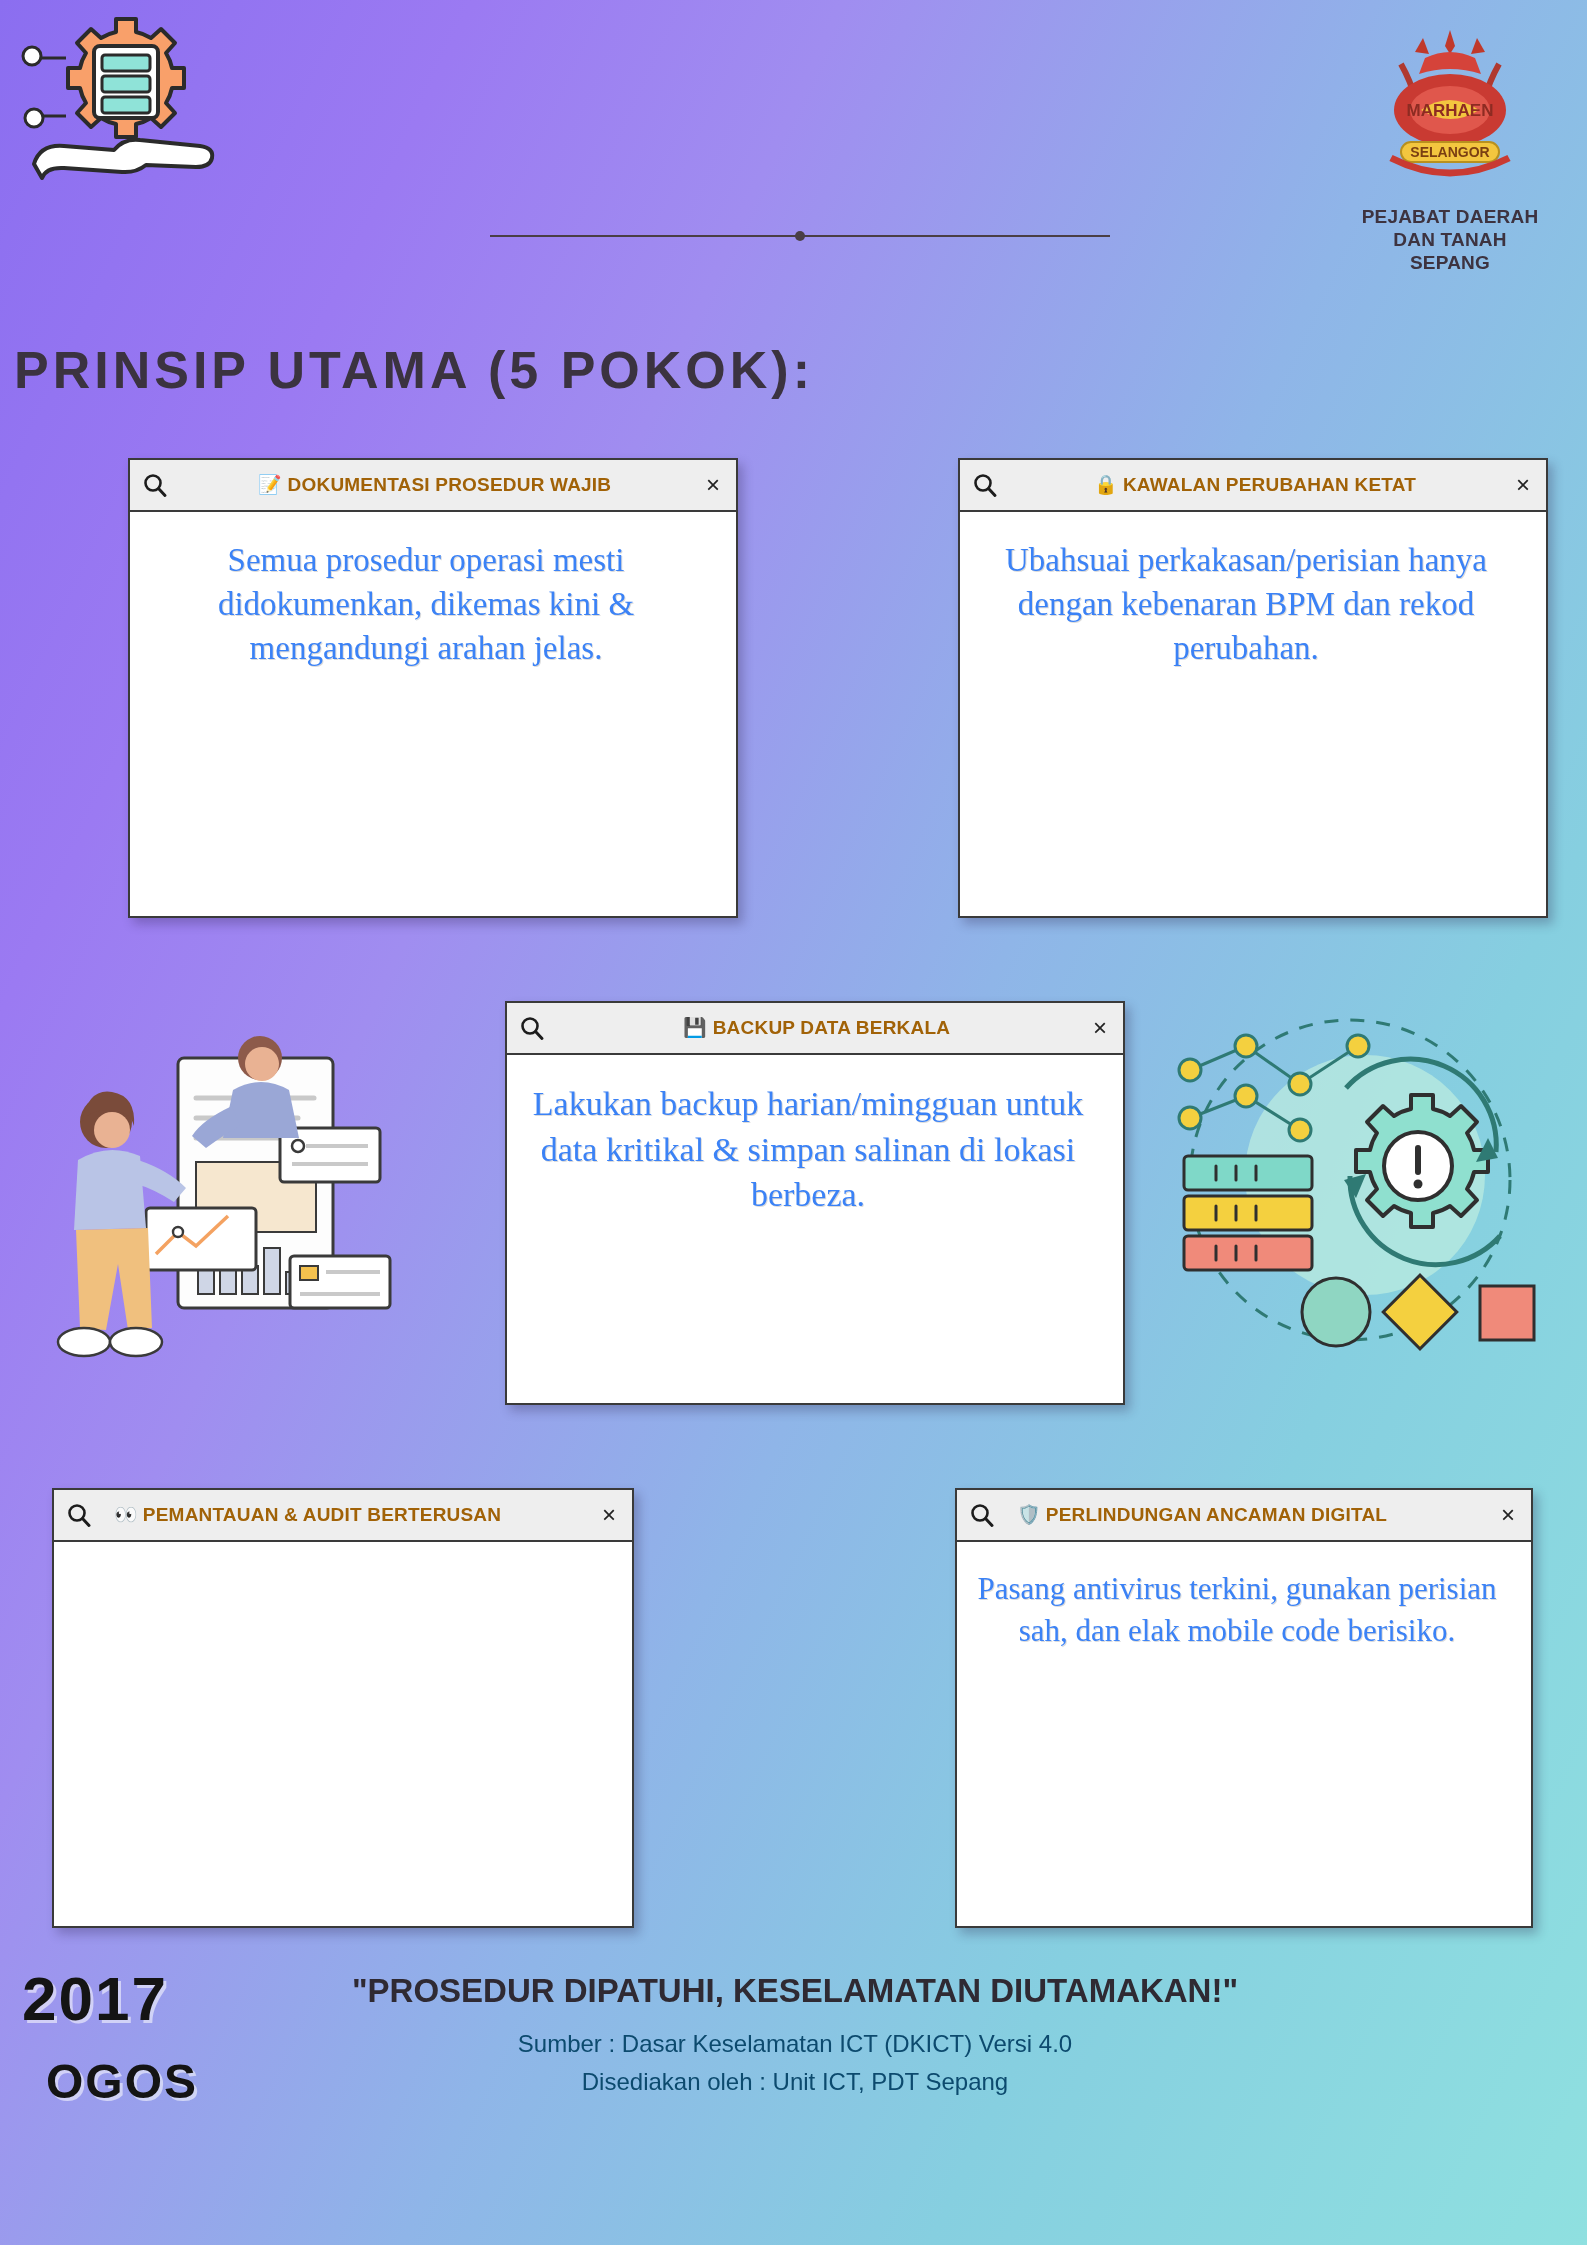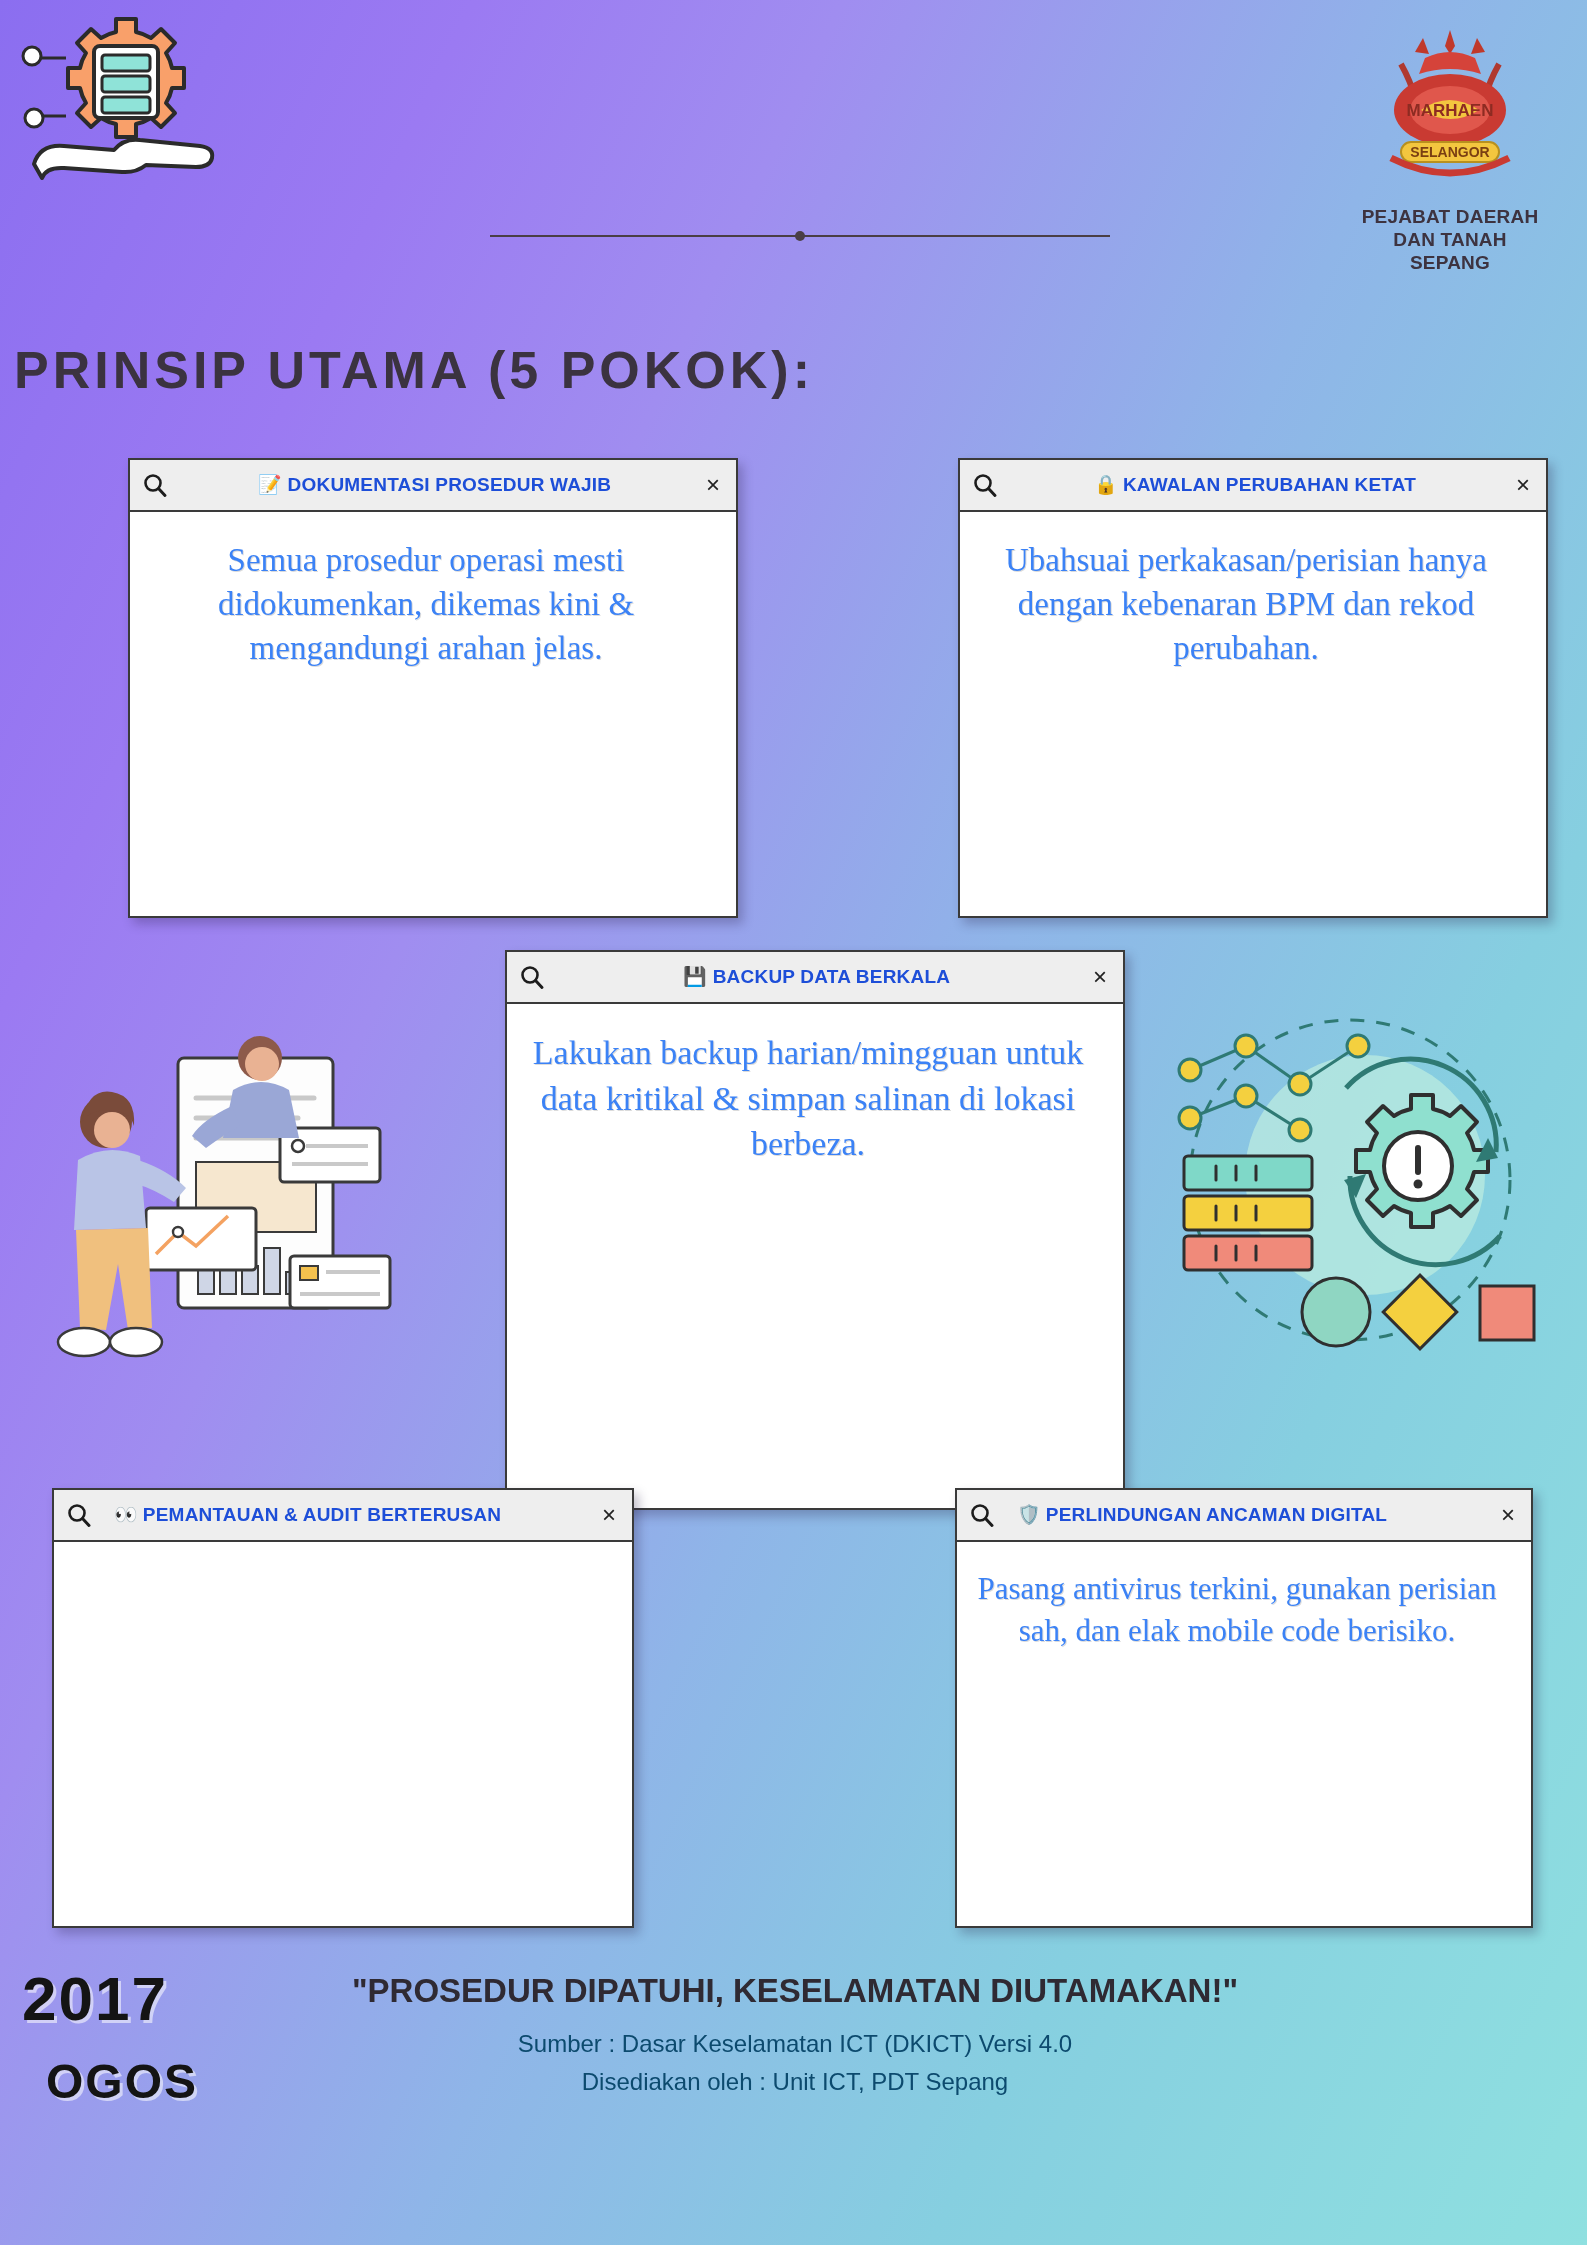--- a/index.html
+++ b/index.html
@@ -119,21 +119,21 @@
     display: flex;
     align-items: center;
     justify-content: center;
     flex: 0 0 auto;
   }
   .bar-title {
     flex: 1 1 auto;
     text-align: center;
     font-size: 19px;
     font-weight: bold;
-    color: #1d4ed8;
+    color: #a16207;
     letter-spacing: .2px;
     padding: 0 6px;
     line-height: 1.22;
   }
   .bar-title .emo { margin-right: 5px; }
   .bar-close {
     width: 46px;
     flex: 0 0 auto;
     text-align: center;
     font-size: 24px;
@@ -146,21 +146,21 @@
     font-size: 33px;
     line-height: 1.34;
     color: #3b82f6;
     text-shadow: 1px 1px 0 rgba(190,190,190,0.55);
     text-align: center;
   }
 
   
   #card-dokumentasi { left: 128px;  top: 458px;  width: 610px;  height: 460px; }
   #card-kawalan     { left: 958px;  top: 458px;  width: 590px;  height: 460px; }
-  #card-backup      { left: 505px;  top: 950px;  width: 620px;  height: 560px; }
+  #card-backup      { left: 505px;  top: 1001px;  width: 620px;  height: 404px; }
   #card-pemantauan  { left: 52px;   top: 1488px; width: 582px;  height: 440px; }
   #card-perlindungan{ left: 955px;  top: 1488px; width: 578px;  height: 440px; }
 
   #card-backup .card-body { font-size: 34px; }
   #card-pemantauan .card-body, #card-perlindungan .card-body { font-size: 31px; }
 
   .bar-title.two-line { text-align: left; padding-left: 10px; }
 
   
   .illus-people {

